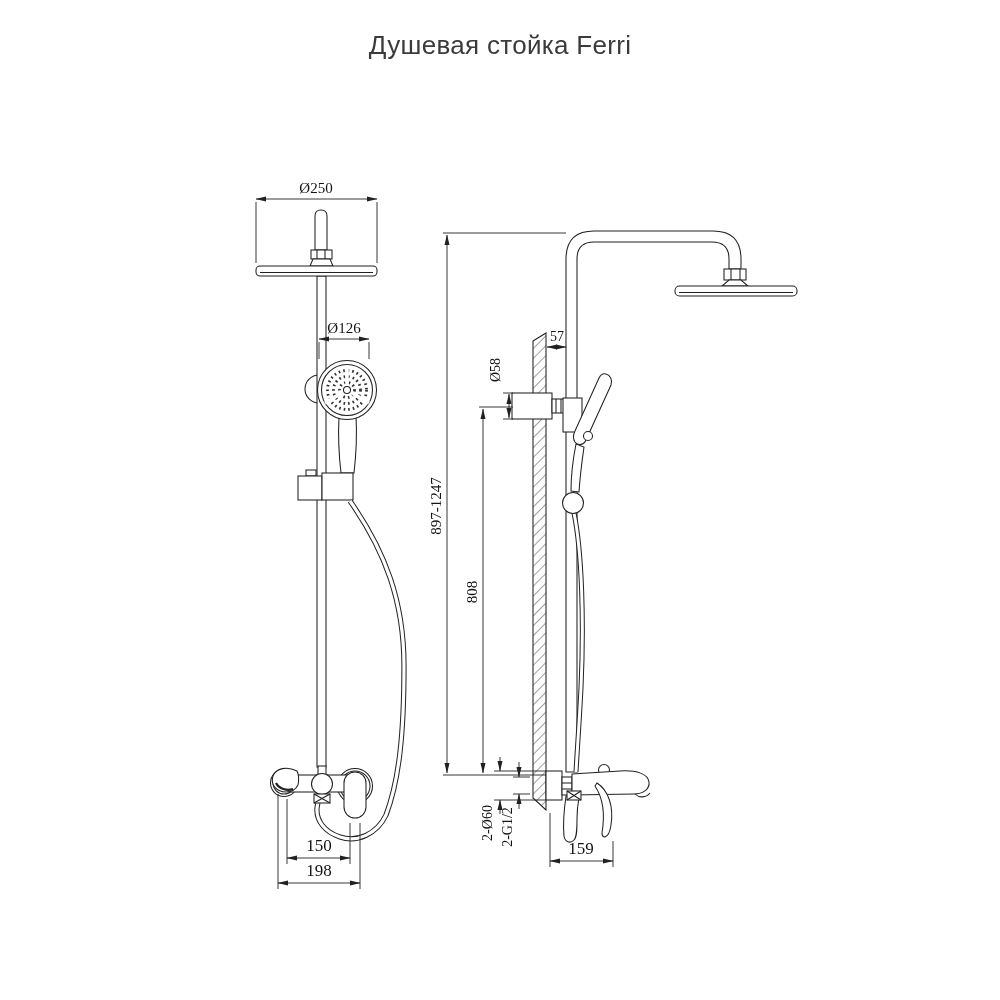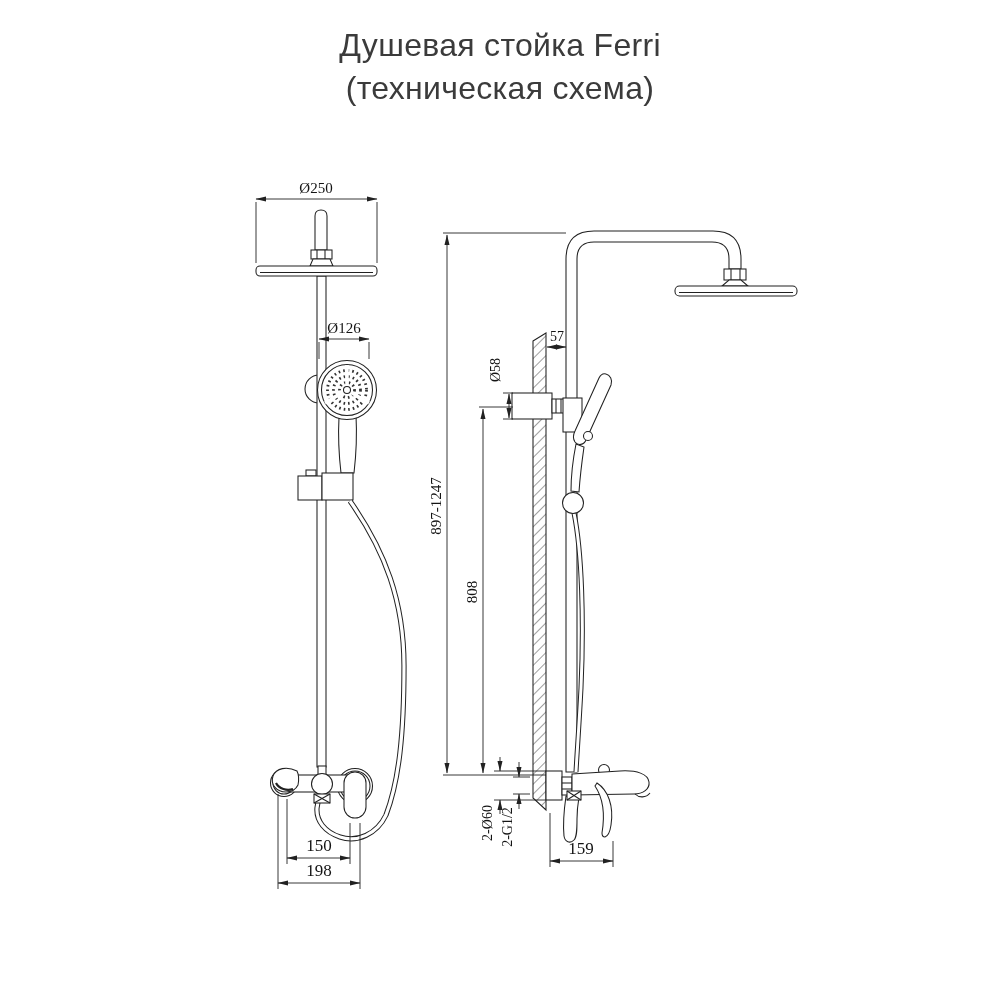--- a/index.html
+++ b/index.html
@@ -1,33 +1,32 @@
 <!DOCTYPE html>
 <html><head>
 <meta charset="utf-8">
 <style>
   html,body{margin:0;padding:0;background:#ffffff;}
   .page{position:relative;width:1000px;height:1000px;background:#ffffff;overflow:hidden;
         font-family:"Liberation Sans",sans-serif;}
   .title{position:absolute;top:24px;left:0;width:1000px;text-align:center;
-         color:#3b3b3b;font-size:32px;line-height:43px;letter-spacing:.3px;}
+         color:#3b3b3b;font-size:26px;line-height:43px;letter-spacing:.3px;}
   svg.drawing{position:absolute;top:0;left:0;}
   svg text{font-family:"Liberation Serif",serif;fill:#141414;stroke:none;}
   .dim-num{font-size:17px;}
   .dim-dia{font-size:15px;}
   .dim-sm{font-size:14px;}
 </style>
 </head>
 <body>
 
 <div class="page">
 
   <div class="title">
     <div>Душевая стойка Ferri</div>
-    <div>(техническая схема)</div>
   </div>
 
   <svg class="drawing" width="1000" height="1000" viewBox="0 0 1000 1000">
     <defs>
       <marker id="arw" viewBox="0 0 10 6" refX="9.5" refY="3" markerWidth="10.5" markerHeight="6.3" orient="auto-start-reverse" markerUnits="userSpaceOnUse">
         <path d="M10,3 L0,0.6 L0,5.4 Z" fill="#212121"></path>
       </marker>
       <pattern id="hatch" width="7" height="7" patternUnits="userSpaceOnUse" patternTransform="rotate(45)">
         <line x1="0" y1="0" x2="0" y2="7" stroke="#2a2a2a" stroke-width="0.9"></line>
       </pattern>

